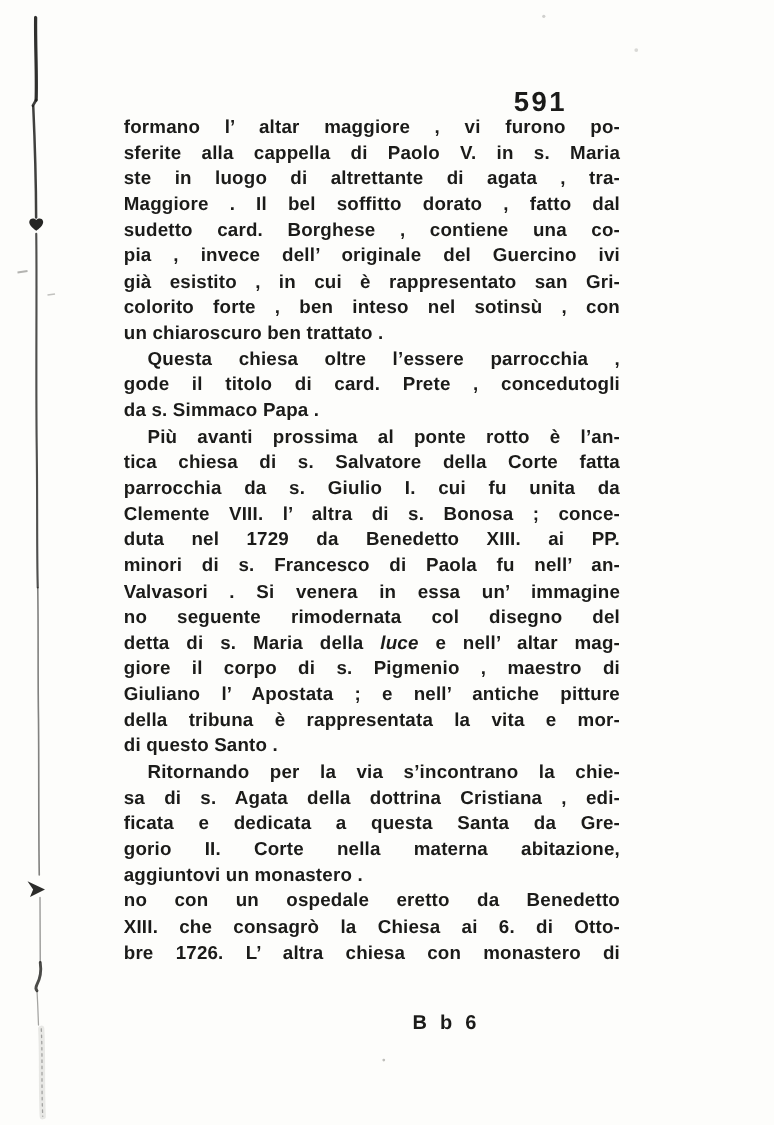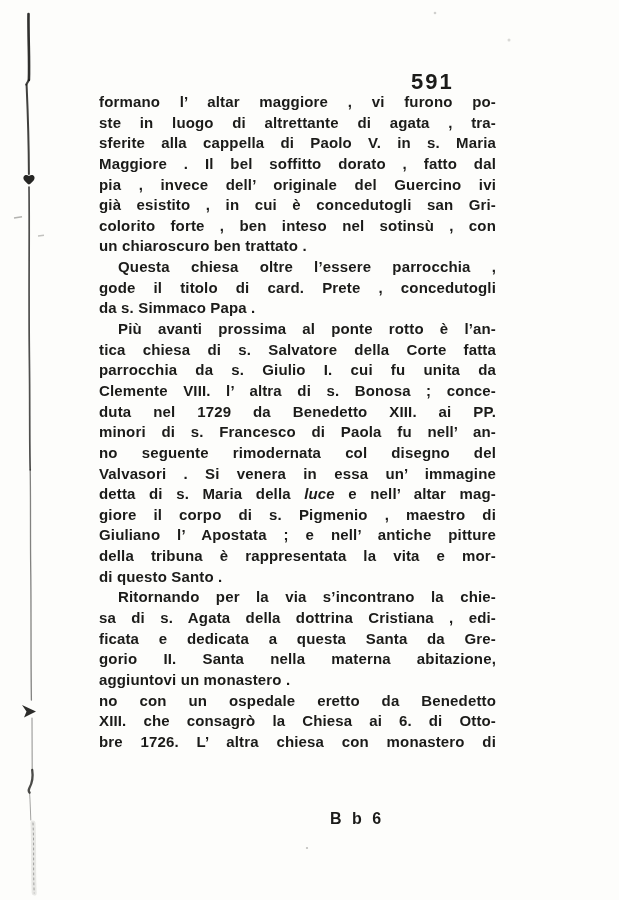--- a/index.html
+++ b/index.html
@@ -59,47 +59,48 @@
       <circle cx="435" cy="13" r="1.3" opacity="0.25"></circle>
       <circle cx="509" cy="40" r="1.5" opacity="0.2"></circle>
       <circle cx="307" cy="848" r="1.1" opacity="0.35"></circle>
     </g>
   </svg>
 
   <div class="pagenum">591</div>
 
   <div class="textblock" id="textblock">
       <div class="line">formano l’ altar maggiore , vi furono po-</div>
+      <div class="line">sferite alla cappella di Paolo V. in s. Maria</div>
       <div class="line">ste in luogo di altrettante di agata , tra-</div>
-      <div class="line">sferite alla cappella di Paolo V. in s. Maria</div>
       <div class="line">Maggiore . Il bel soffitto dorato , fatto dal</div>
+      <div class="line">sudetto card. Borghese , contiene una co-</div>
       <div class="line">pia , invece dell’ originale del Guercino ivi</div>
-      <div class="line">già esistito , in cui è concedutogli san Gri-</div>
+      <div class="line">già esistito , in cui è rappresentato san Gri-</div>
       <div class="line">colorito forte , ben inteso nel sotinsù , con</div>
       <div class="line end">un chiaroscuro ben trattato .</div>
       <div class="line indent">Questa chiesa oltre l’essere parrocchia ,</div>
       <div class="line">gode il titolo di card. Prete , concedutogli</div>
       <div class="line end">da s. Simmaco Papa .</div>
       <div class="line indent">Più avanti prossima al ponte rotto è l’an-</div>
       <div class="line">tica chiesa di s. Salvatore della Corte fatta</div>
       <div class="line">parrocchia da s. Giulio I. cui fu unita da</div>
       <div class="line">Clemente VIII. l’ altra di s. Bonosa ; conce-</div>
       <div class="line">duta nel 1729 da Benedetto XIII. ai PP.</div>
       <div class="line">minori di s. Francesco di Paola fu nell’ an-</div>
+      <div class="line">Valvasori . Si venera in essa un’ immagine</div>
       <div class="line">no seguente rimodernata col disegno del</div>
-      <div class="line">Valvasori . Si venera in essa un’ immagine</div>
       <div class="line">detta di s. Maria della <i>luce</i> e nell’ altar mag-</div>
       <div class="line">giore il corpo di s. Pigmenio , maestro di</div>
       <div class="line">Giuliano l’ Apostata ; e nell’ antiche pitture</div>
       <div class="line">della tribuna è rappresentata la vita e mor-</div>
       <div class="line end">di questo Santo .</div>
       <div class="line indent">Ritornando per la via s’incontrano la chie-</div>
       <div class="line">sa di s. Agata della dottrina Cristiana , edi-</div>
       <div class="line">ficata e dedicata a questa Santa da Gre-</div>
-      <div class="line">gorio II. Santa nella materna abitazione,</div>
+      <div class="line">gorio II. Corte nella materna abitazione,</div>
       <div class="line end">aggiuntovi un monastero .</div>
       <div class="line">no con un ospedale eretto da Benedetto</div>
       <div class="line">XIII. che consagrò la Chiesa ai 6. di Otto-</div>
       <div class="line">bre 1726. L’ altra chiesa con monastero di</div>
     </div>
 
   <div class="signature">B b 6</div>
 
 </div>
 

